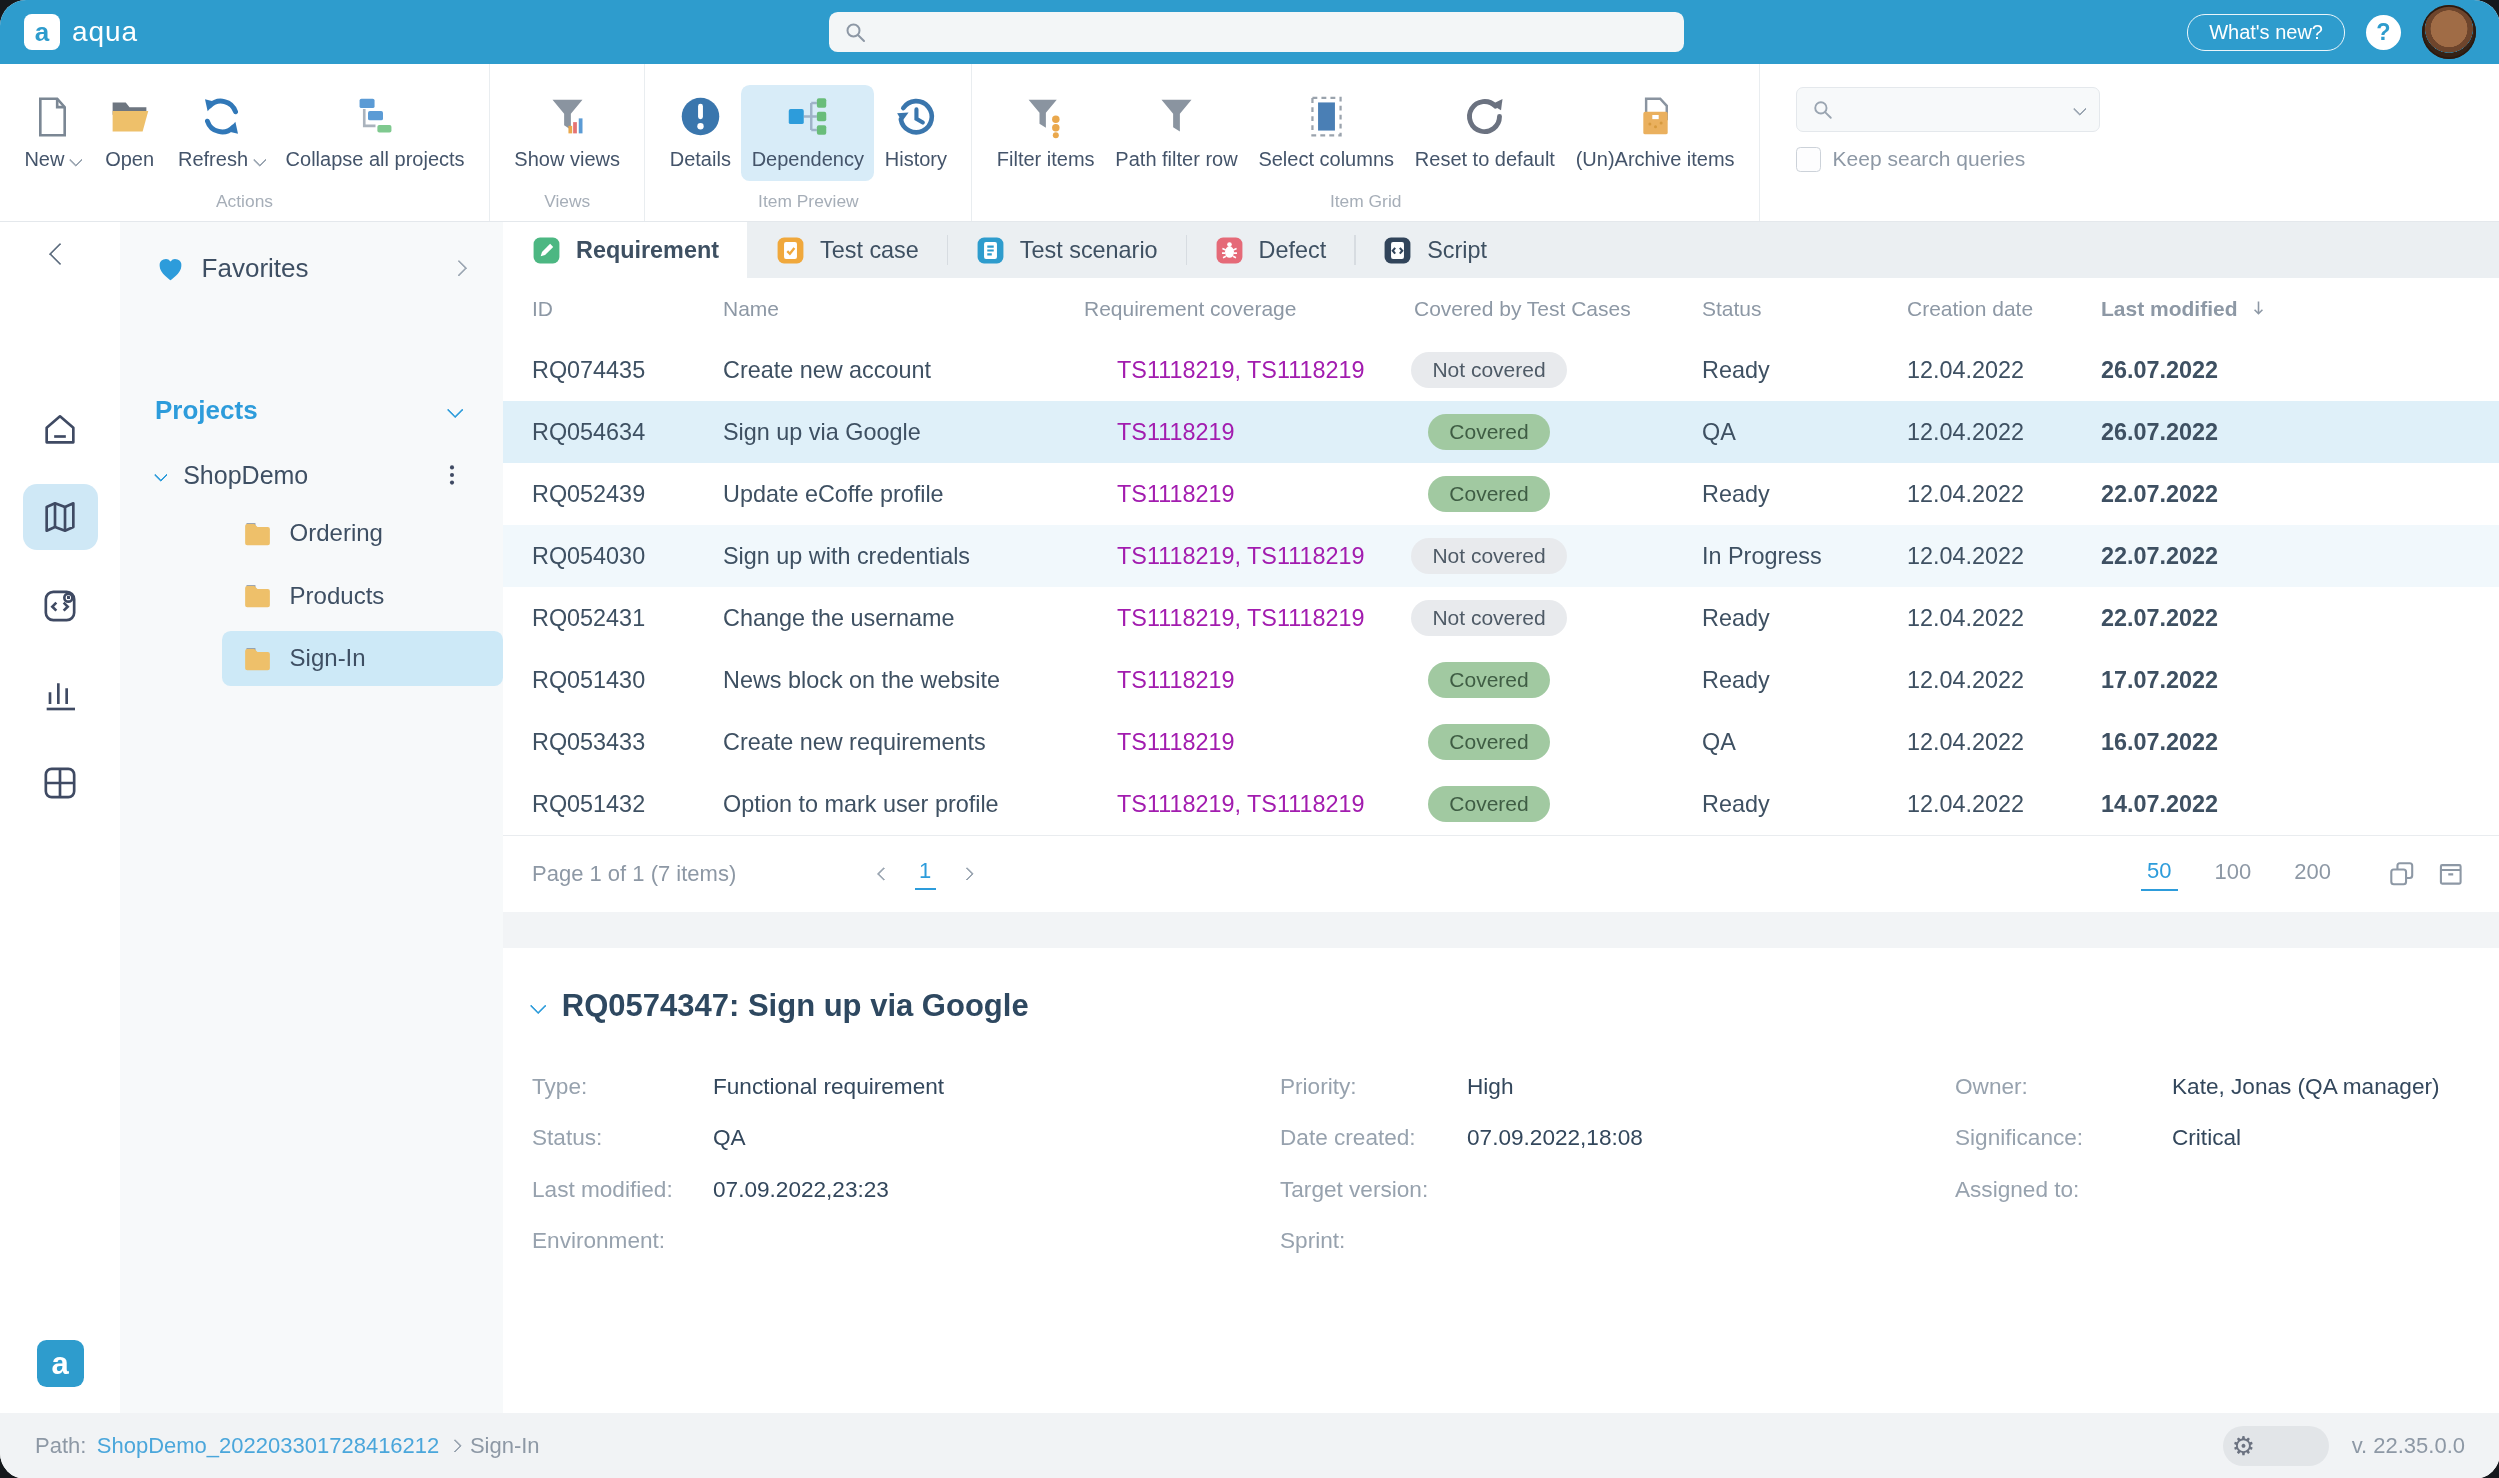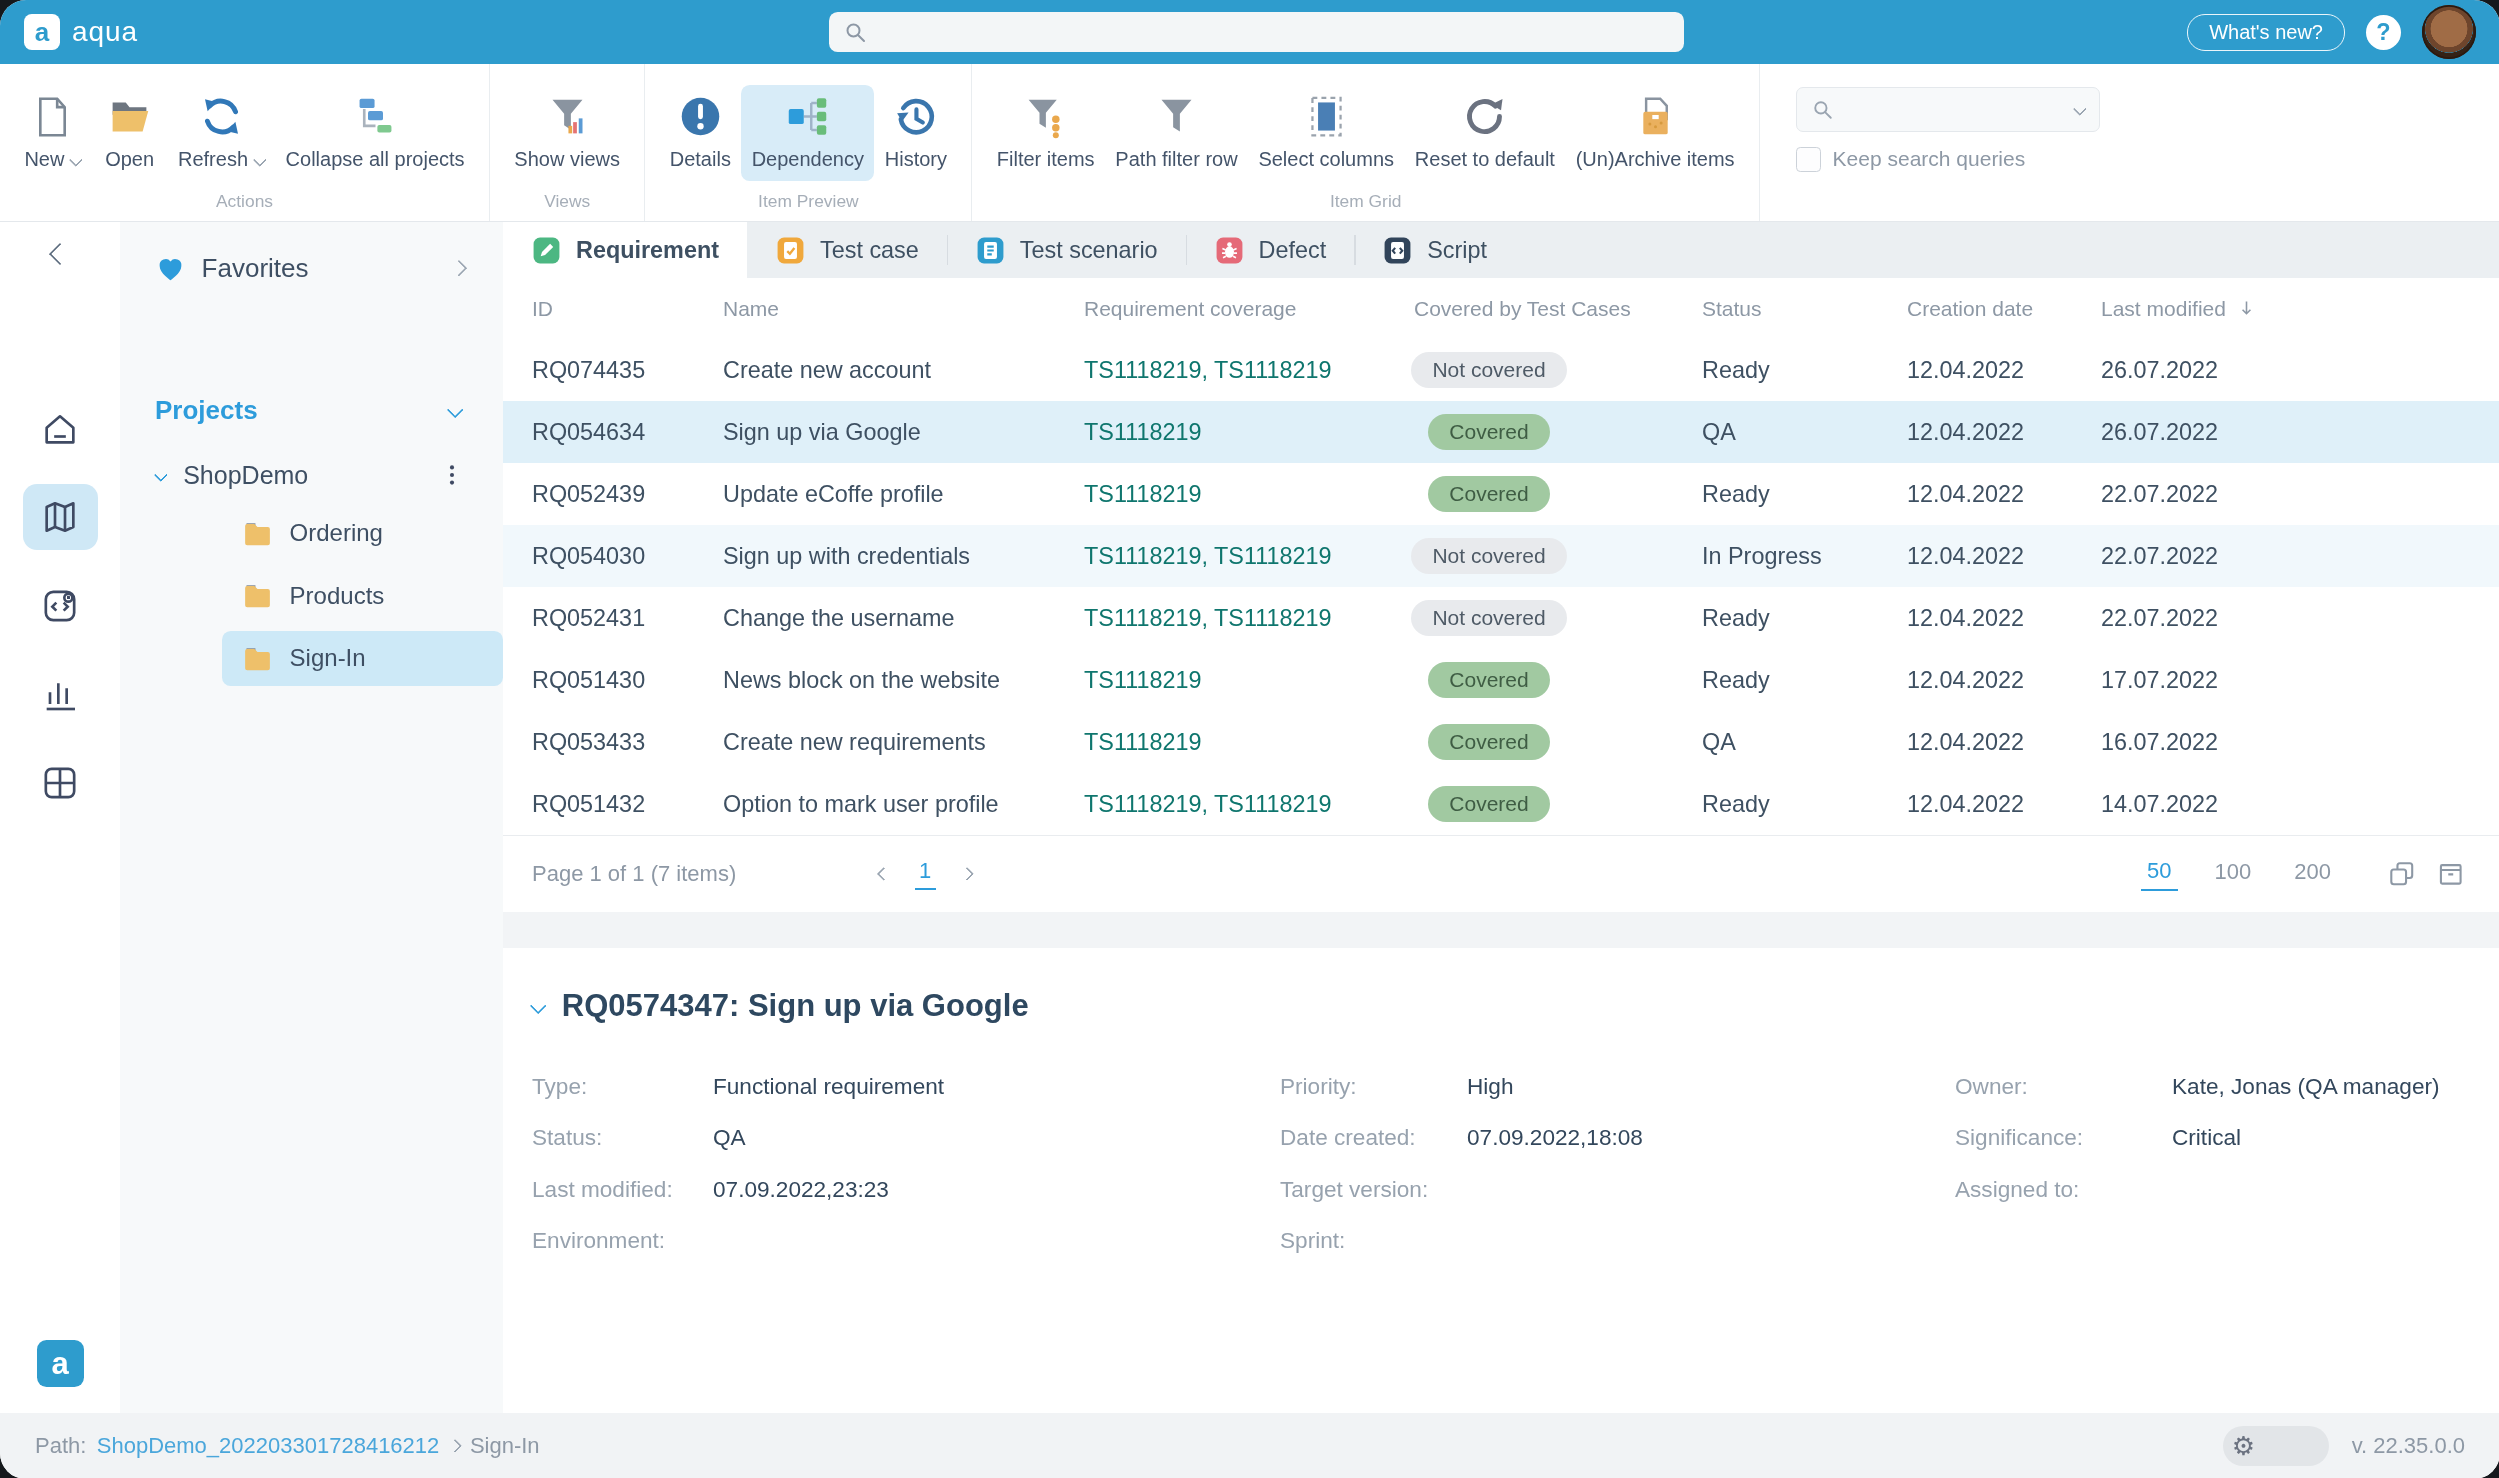--- a/index.html
+++ b/index.html
@@ -66,27 +66,27 @@
   .tab:not(.active)+.tab:not(.active)::before{content:"";position:absolute;left:0;top:13px;bottom:13px;width:1.7px;background:#d7dce1;}
 
   .gridcard{background:#fff;}
   .thead{display:flex;height:61px;align-items:center;font-size:21px;color:#8d98a5;}
   .trow{display:flex;height:62px;align-items:center;font-size:23.4px;color:#3e5062;}
   .trow.selected{background:#dff0f9;}
   .trow.tinted{background:#f1f8fc;}
   .c-id{flex:0 0 191px;margin-left:29px;}
   .c-name{flex:0 0 361px;}
   .c-cov{flex:0 0 318px;}
-  .c-cov a{color:#0f766e;text-decoration:none;}
+  .c-cov a{color:#a21caf;text-decoration:none;margin-left:33px;}
   .c-badge{flex:0 0 300px;display:flex;}
   .c-badge .pillwrap{width:174px;display:flex;justify-content:center;}
   .c-badge.hdr{display:block;padding-left:12px;box-sizing:border-box;}
   .c-status{flex:0 0 205px;}
   .c-created{flex:0 0 194px;}
-  .c-mod{flex:0 0 226px;display:flex;align-items:center;gap:10.4px;}
+  .c-mod{flex:0 0 226px;display:flex;align-items:center;gap:10.4px;font-weight:bold;}
   .pill{border-radius:867px;padding:6px 21px;font-size:21px;white-space:nowrap;}
   .pill.covered{background:#a1c9a1;color:#3f5d44;}
   .pill.not{background:#e8eaed;color:#4e5a66;}
 
   .pagebar{height:76px;border-top:0.9px solid #e9ecef;display:flex;align-items:center;font-size:22px;color:#8d98a5;}
   .psummary{margin-left:29px;width:347px;}
   .pnav{display:flex;align-items:center;gap:26px;}
   .pcur{color:#2d9cdb;border-bottom:2.6px solid #2d9cdb;padding:0 4.3px 4.3px;font-size:22px;}
   .psizes{margin-left:auto;display:flex;align-items:center;gap:31px;margin-right:38px;}
   .psize{color:#8d98a5;background:none;border:none;font-size:22px;font-family:"Liberation Sans",sans-serif;padding-bottom:4.3px;}

